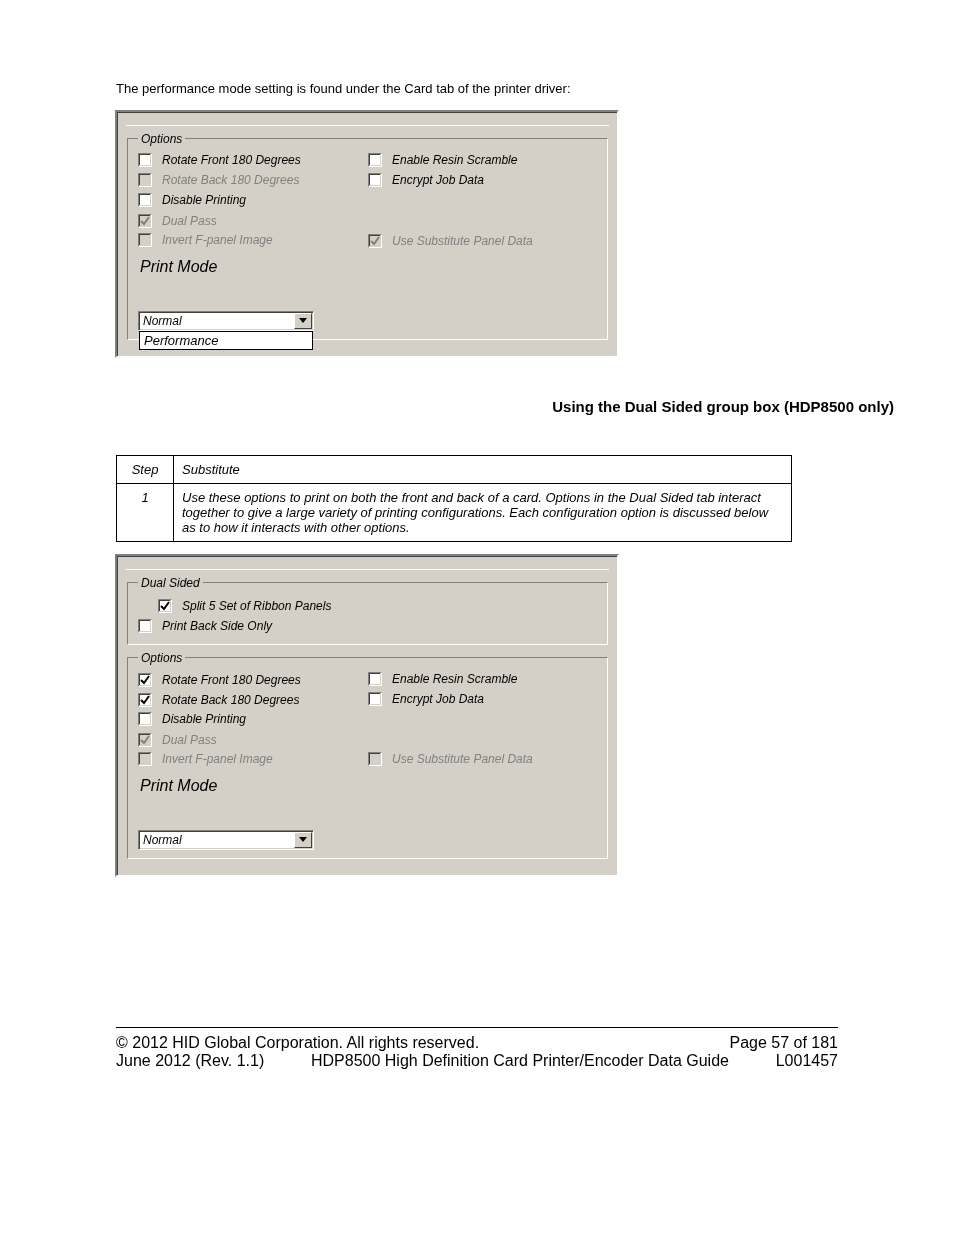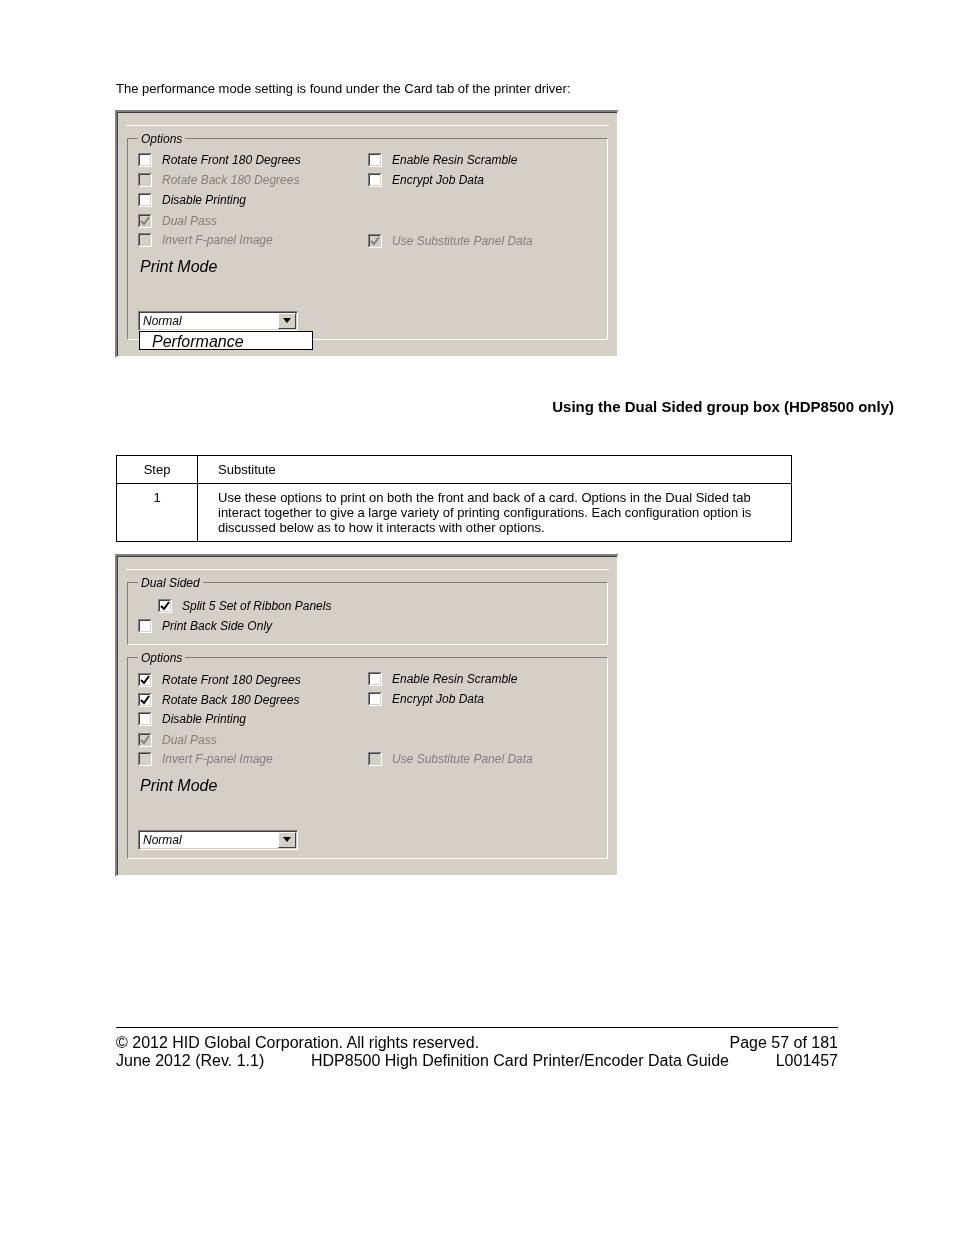--- a/index.html
+++ b/index.html
@@ -81,21 +81,21 @@
     width: 10px; height: 10px;
     display: none;
   }
   .cb.checked .check { display: block; }
   .cb .check svg { display:block; }
   .cb.disabled.checked .check path { stroke: #808080; }
 
   .label-plain { font-size: 16px; margin: 6px 0 4px 2px; }
 
   .combo {
-    width: 160px;
+    width: 176px;
     display: flex;
     border: 1px solid #808080;
     border-right-color: #fff;
     border-bottom-color: #fff;
     box-shadow: inset 1px 1px 0 #404040, inset -1px -1px 0 #d4d0c8;
     background: #fff;
     height: 20px;
     box-sizing: border-box;
     margin-top: 35px;
   }
@@ -121,36 +121,37 @@
   .combo-list {
     position: absolute;
     top: 19px; left: 0;
     width: 174px;
     background: #fff;
     border: 1px solid #000;
     box-sizing: border-box;
     z-index: 5;
   }
   .combo-list .item {
-    padding: 1px 12px;
-    font-size: 16px;
+    padding: 1px 4px;
+    font-size: 13px;
     height: 15px;
   }
 
   
   .mini-table {
     width: 676px;
     margin: 40px 0 10px 56px;
     border-collapse: collapse;
   }
   .mini-table td {
     border: 1px solid #000;
-    padding: 6px 20px;
+    padding: 6px 8px;
     vertical-align: top;
     font-size: 13px;
+    font-style: italic;
   }
   .mini-table td.step { width: 40px; text-align: center; }
 
   .step-heading {
     font-size: 15px;
     font-weight: bold;
     margin: 40px 0 4px 56px;
     text-align: right;
   }
   .footer-divider {

